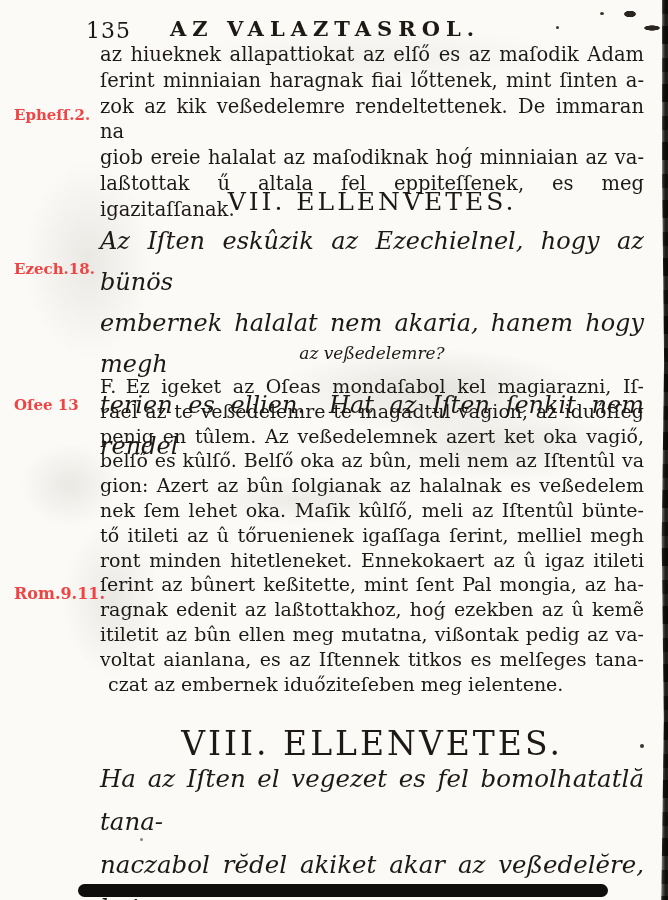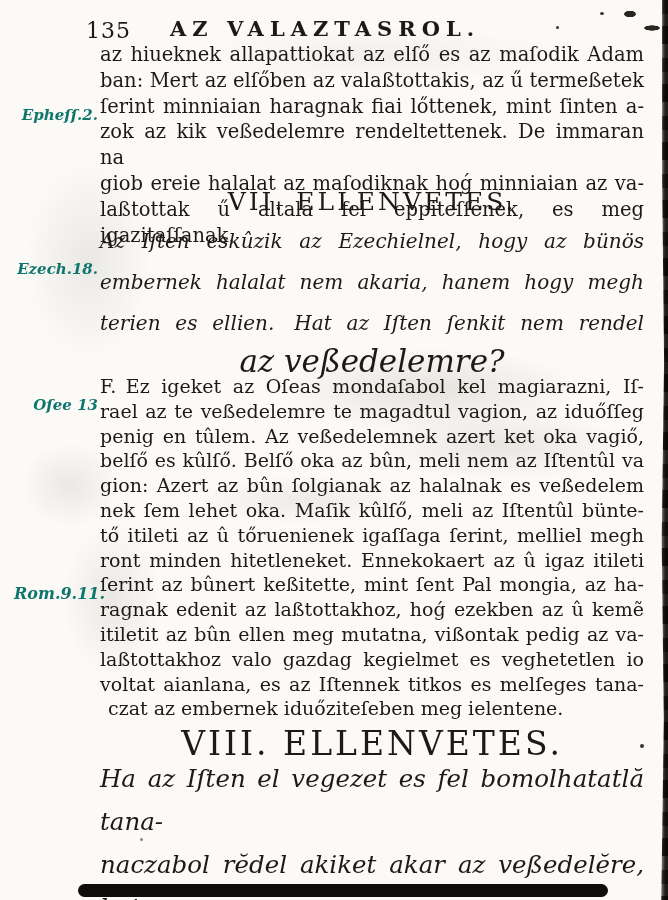--- a/index.html
+++ b/index.html
@@ -26,29 +26,29 @@
     position:absolute;left:170px;top:16px;width:400px;text-align:left;
     font-size:21px;font-weight:bold;letter-spacing:6px;
   }
   .col{position:absolute;left:100px;width:544px;}
   .bline{text-align:justify;text-align-last:justify;}
   .p1{top:42px;font-size:19.5px;line-height:25.8px;}
   .heading{text-align:center;font-size:25px;letter-spacing:3px;font-weight:500;}
   .h7{top:187px;}
   .h8{top:724px;font-size:33px;}
   .italpara{font-style:italic;}
-  .o7{top:221px;font-size:20px;line-height:41px;}
+  .o7{top:221px;font-size:24px;line-height:41px;}
   .iline{text-align:justify;text-align-last:justify;}
-  .o7last{top:343px;text-align:center;font-style:italic;font-size:31px;}
+  .o7last{top:343px;text-align:center;font-style:italic;font-size:17px;}
   .ans{top:374px;font-size:19px;line-height:24.8px;}
   .ans .bline:last-child{text-align-last:left;margin-left:8px;}
   .o8{top:757px;font-size:24.5px;line-height:43px;}
   .mnote{
-    position:absolute;left:14px;width:84px;font-style:italic;font-weight:bold;
-    font-size:15px;color:#0f766e;text-align:right;
+    position:absolute;left:14px;width:84px;font-weight:bold;
+    font-size:15px;color:#ef4444;
   }
   .mn1{top:106px;}
   .mn2{top:260px;}
   .mn3{top:396px;}
   .mn4{top:584px;font-size:16px;}
   
   .edge-right{
     position:absolute;top:0;right:0;width:14px;height:900px;
     background:
       repeating-linear-gradient(180deg,
@@ -83,21 +83,20 @@
   <div class="pagenum">135</div>
   <div class="running-title">AZ VALAZTASROL.</div>
 
   <div class="mnote mn1">Epheſſ.2.</div>
   <div class="mnote mn2">Ezech.18.</div>
   <div class="mnote mn3">Oſee 13</div>
   <div class="mnote mn4">Rom.9.11.</div>
 
   <div class="col p1">
       <div class="bline">az hiueknek allapattiokat az elſő es az maſodik Adam</div>
-      <div class="bline">ban: Mert az elſőben az valaßtottakis, az ű termeßetek</div>
       <div class="bline">ſerint minniaian haragnak fiai lőttenek, mint ſinten a-</div>
       <div class="bline">zok az kik veßedelemre rendeltettenek. De immaran na</div>
       <div class="bline">giob ereie halalat az maſodiknak hoǵ minniaian az va-</div>
       <div class="bline">laßtottak ű altala fel eppiteſſenek, es meg igazitaſſanak.</div>
     </div>
 
   <div class="col heading h7">VII. ELLENVETES.</div>
 
   <div class="col italpara o7">
       <div class="iline">Az Iſten eskûzik az Ezechielnel, hogy az bünös</div>
@@ -111,21 +110,20 @@
       <div class="bline">rael az te veßedelemre te magadtul vagion, az iduőſſeg</div>
       <div class="bline">penig en tûlem. Az veßedelemnek azert ket oka vagiő,</div>
       <div class="bline">belſő es kûlſő. Belſő oka az bûn, meli nem az Iſtentûl va</div>
       <div class="bline">gion: Azert az bûn ſolgianak az halalnak es veßedelem</div>
       <div class="bline">nek ſem lehet oka. Maſik kûlſő, meli az Iſtentûl bünte-</div>
       <div class="bline">tő itileti az û tőruenienek igaſſaga ſerint, melliel megh</div>
       <div class="bline">ront minden hitetleneket. Ennekokaert az û igaz itileti</div>
       <div class="bline">ſerint az bûnert keßitette, mint ſent Pal mongia, az ha-</div>
       <div class="bline">ragnak edenit az laßtottakhoz, hoǵ ezekben az û kemẽ</div>
       <div class="bline">itiletit az bûn ellen meg mutatna, vißontak pedig az va-</div>
-      <div class="bline">laßtottakhoz valo gazdag kegielmet es veghetetlen io</div>
       <div class="bline">voltat aianlana, es az Iſtennek titkos es melſeges tana-</div>
       <div class="bline">czat az embernek iduőziteſeben meg ielentene.</div>
     </div>
 
   <div class="col heading h8">VIII. ELLENVETES.</div>
 
   <div class="col italpara o8">
       <div class="iline">Ha az Iſten el vegezet es fel bomolhatatlă tana-</div>
       <div class="iline">naczabol rĕdel akiket akar az veßedelĕre, hat az</div>
     </div>

